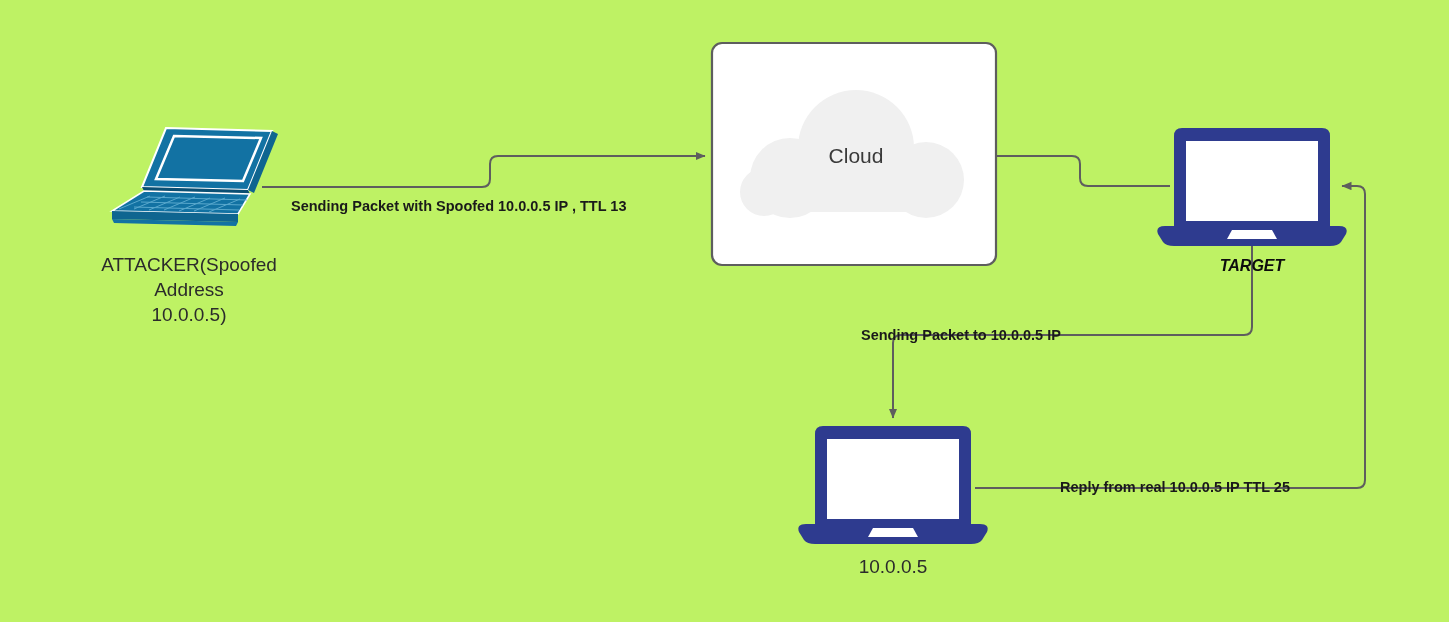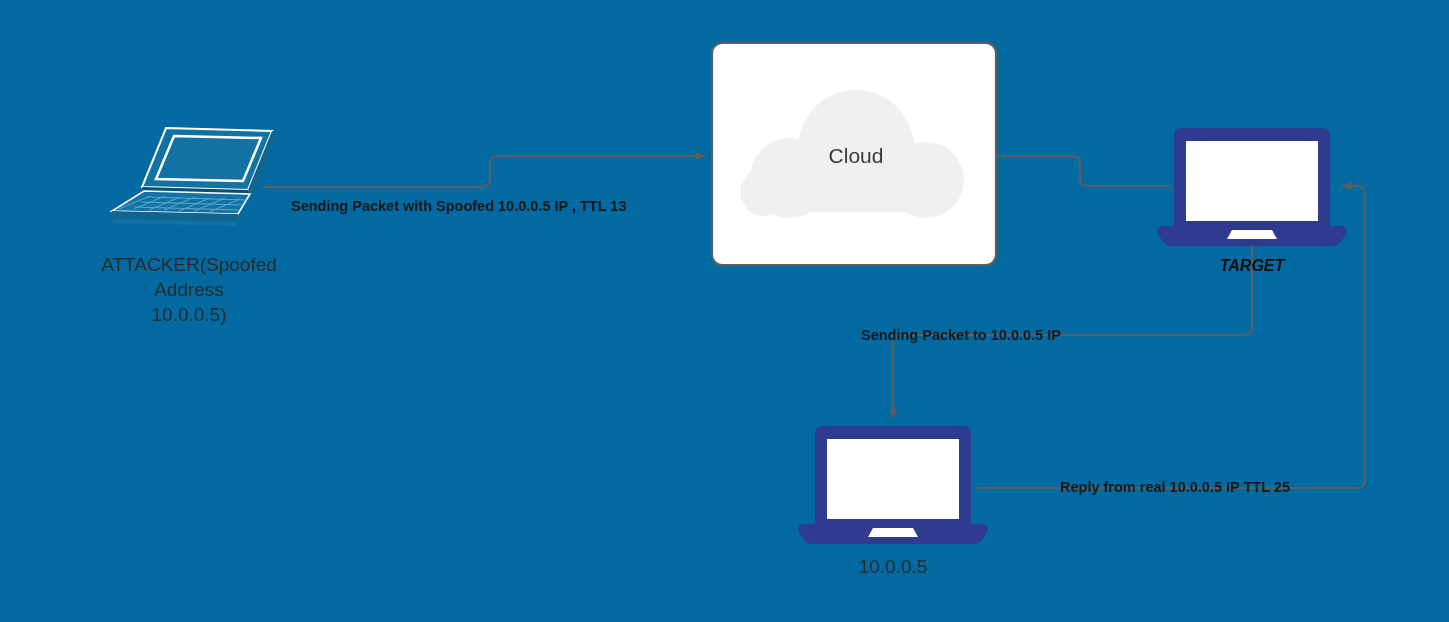--- a/index.html
+++ b/index.html
@@ -8,21 +8,21 @@
     padding: 0;
     background: #ffffff;
   }
   body {
     font-family: "Liberation Sans", sans-serif;
   }
   #canvas {
     position: relative;
     width: 1449px;
     height: 622px;
-    background: #0369a1;
+    background: #bef264;
     overflow: hidden;
   }
   #diagram-svg {
     position: absolute;
     left: 0;
     top: 0;
     width: 1449px;
     height: 622px;
   }
   .edge-label {

